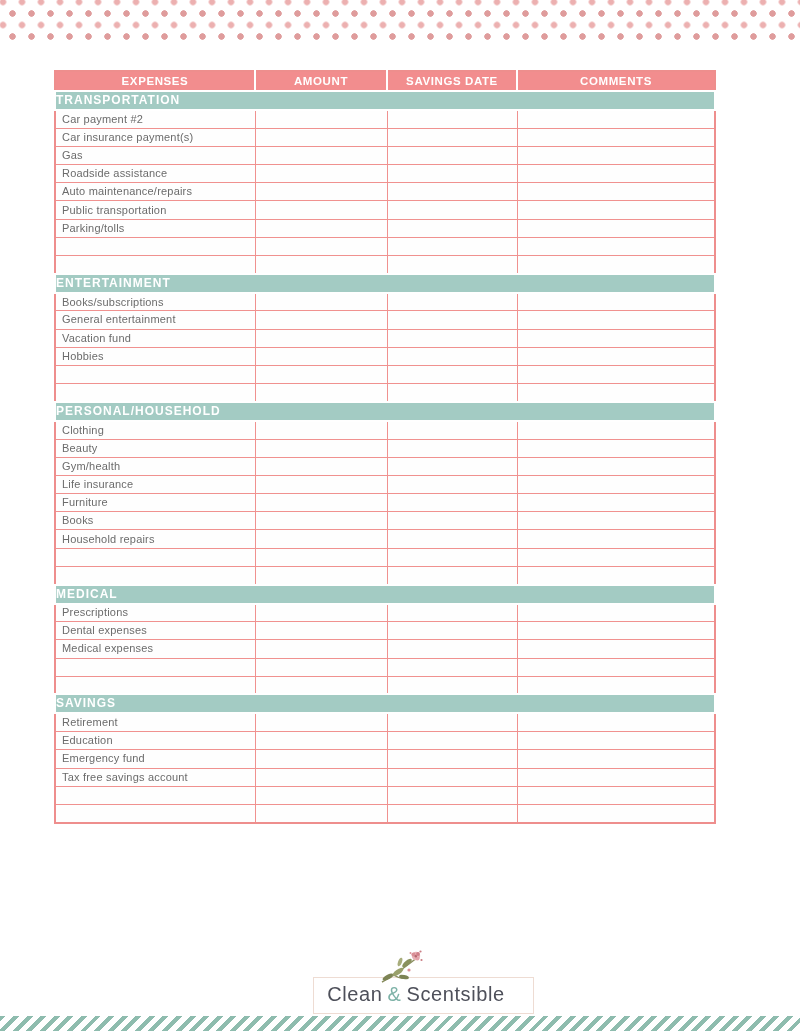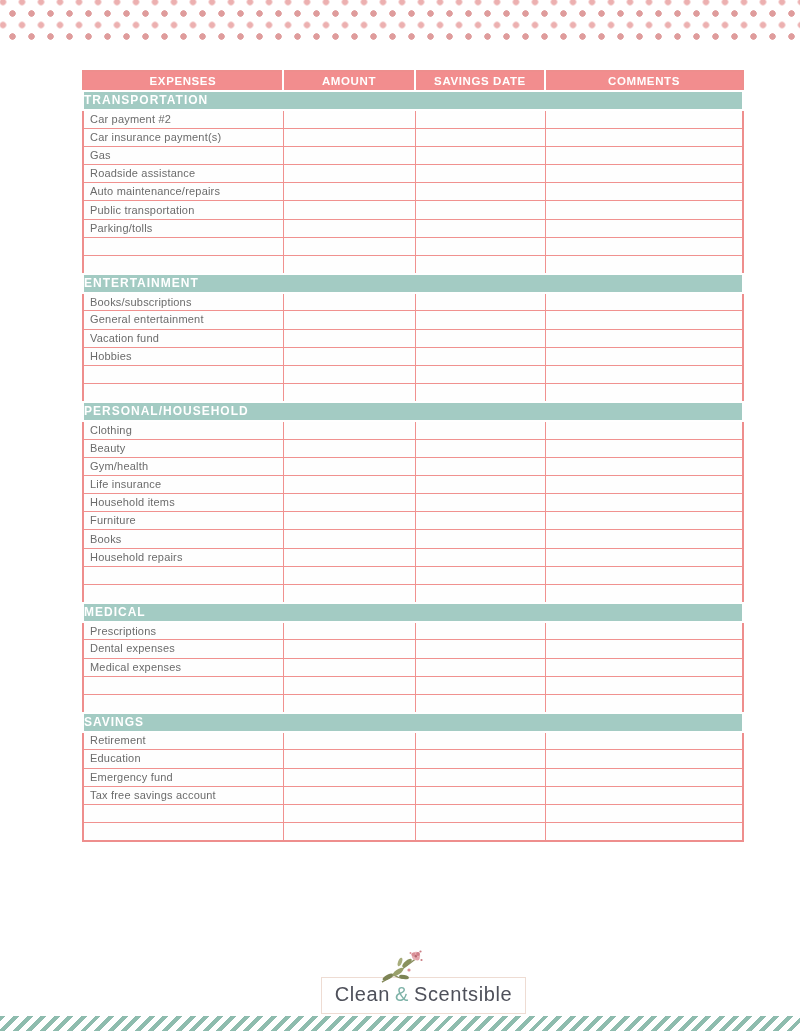--- a/index.html
+++ b/index.html
@@ -20,21 +20,21 @@
     background-image:
       radial-gradient(circle, var(--dot_pink_dark, #df9c9c) 2.9px, rgba(223,156,156,0) 3.6px),
       radial-gradient(circle, var(--dot_pink_light, #ecb0b0) 2.9px, rgba(236,176,176,0) 3.6px);
     background-size: 19px 23px, 19px 23px;
     background-position: 3px 2px, 12.5px 13.5px;
   }
 
   
   .table-wrap {
     position: absolute;
-    top: 70px; left: 82px;
+    top: 70px; left: 54px;
     width: 660px;
   }
   table.budget {
     width: 660px;
     border-collapse: collapse;
     table-layout: fixed;
     border: 2.5px solid var(--border_pink, #ee8e8d);
   }
   th.col-head {
     background: var(--accent_pink, #f28d8e);
@@ -85,21 +85,21 @@
   }
   .sprig {
     display: block;
     margin-bottom: -11px;
     position: relative;
     z-index: 2;
   }
   .brand-box {
     border: 1px solid var(--brand_box_border, #eedcd3);
     background: #ffffff;
-    padding: 5px 13px 7px 13px;
+    padding: 5px 28px 7px 13px;
     font-size: 20px;
     letter-spacing: 0.6px;
     color: var(--brand_dark, #4e505a);
     white-space: nowrap;
     margin-left: 47px;
   }
   .brand-box .amp {
     color: var(--brand_teal, #7db2a7);
     margin: 0 5px;
   }
@@ -255,26 +255,20 @@
           <td></td>
           <td></td>
         </tr>
         <tr class="expense-row">
           <td class="label-cell">Life insurance</td>
           <td></td>
           <td></td>
           <td></td>
         </tr>
         <tr class="expense-row">
-          <td class="label-cell">Household items</td>
-          <td></td>
-          <td></td>
-          <td></td>
-        </tr>
-        <tr class="expense-row">
           <td class="label-cell">Furniture</td>
           <td></td>
           <td></td>
           <td></td>
         </tr>
         <tr class="expense-row">
           <td class="label-cell">Books</td>
           <td></td>
           <td></td>
           <td></td>

